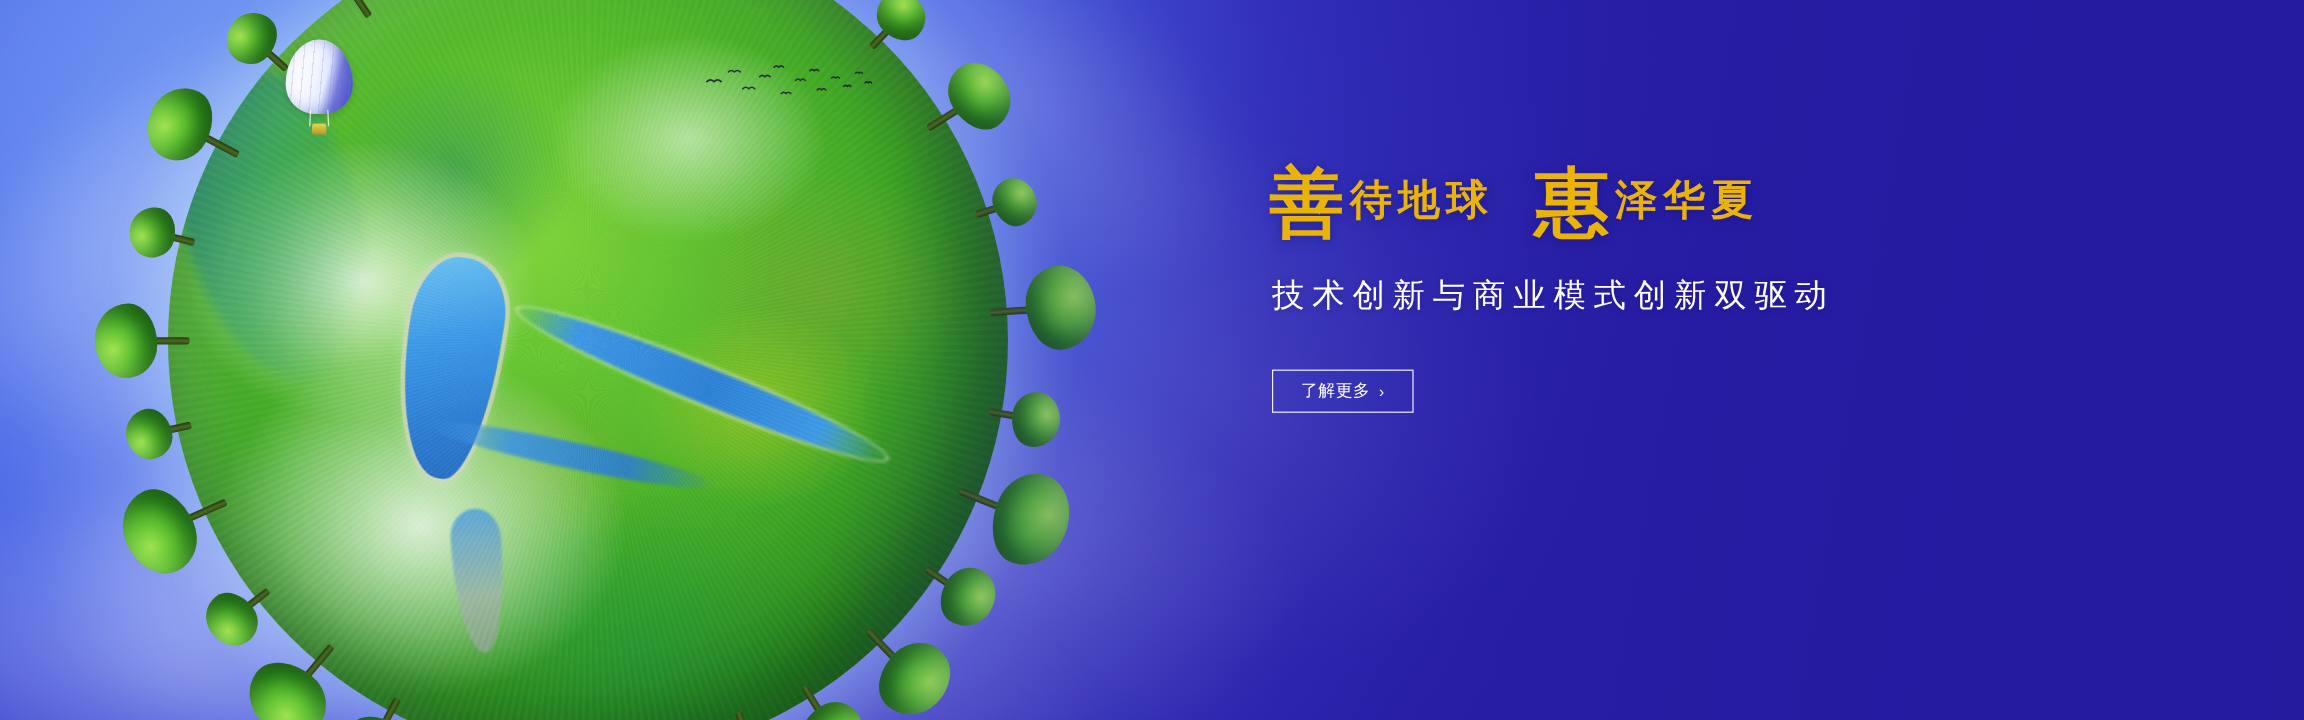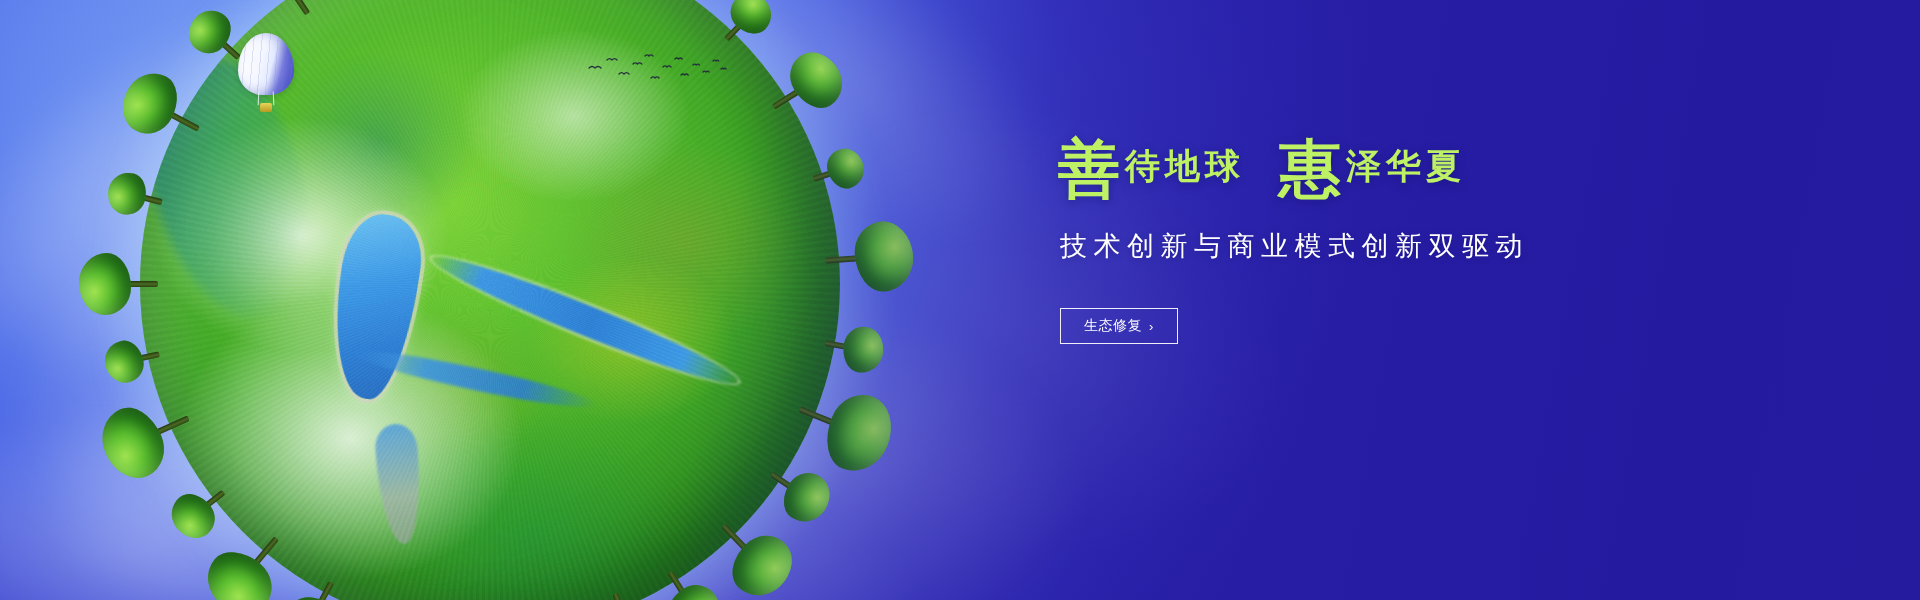--- a/index.html
+++ b/index.html
@@ -223,21 +223,21 @@
     position: absolute;
     left: 1058px; top: 0;
     width: 620px; height: 600px;
   }
 
   .headline {
     position: absolute;
     left: 0; top: 138px;
     width: 620px;
     white-space: nowrap;
-    color: #bef264;
+    color: #eab308;
     text-shadow: 0 2px 10px rgba(10,10,80,0.35);
   }
   .hl-big {
     font-family: "DejaVu Serif", "Liberation Serif", serif;
     font-size: 62px;
     font-weight: 700;
     line-height: 1;
     letter-spacing: -1px;
     vertical-align: -6px;
   }
@@ -446,19 +446,19 @@
   <div class="content">
 
     <div class="headline">
       <span class="hl-big">善</span><span class="hl-small">待地球</span><span class="hl-gap"></span><span class="hl-big">惠</span><span class="hl-small">泽华夏</span>
     </div>
 
     <div class="subhead">技术创新与商业模式创新双驱动</div>
 
 
     <div class="cta">
-      <span>生态修复</span>
+      <span>了解更多</span>
       <span class="chev">›</span>
     </div>
 
   </div>
 
 </div>
 
 </body></html>

